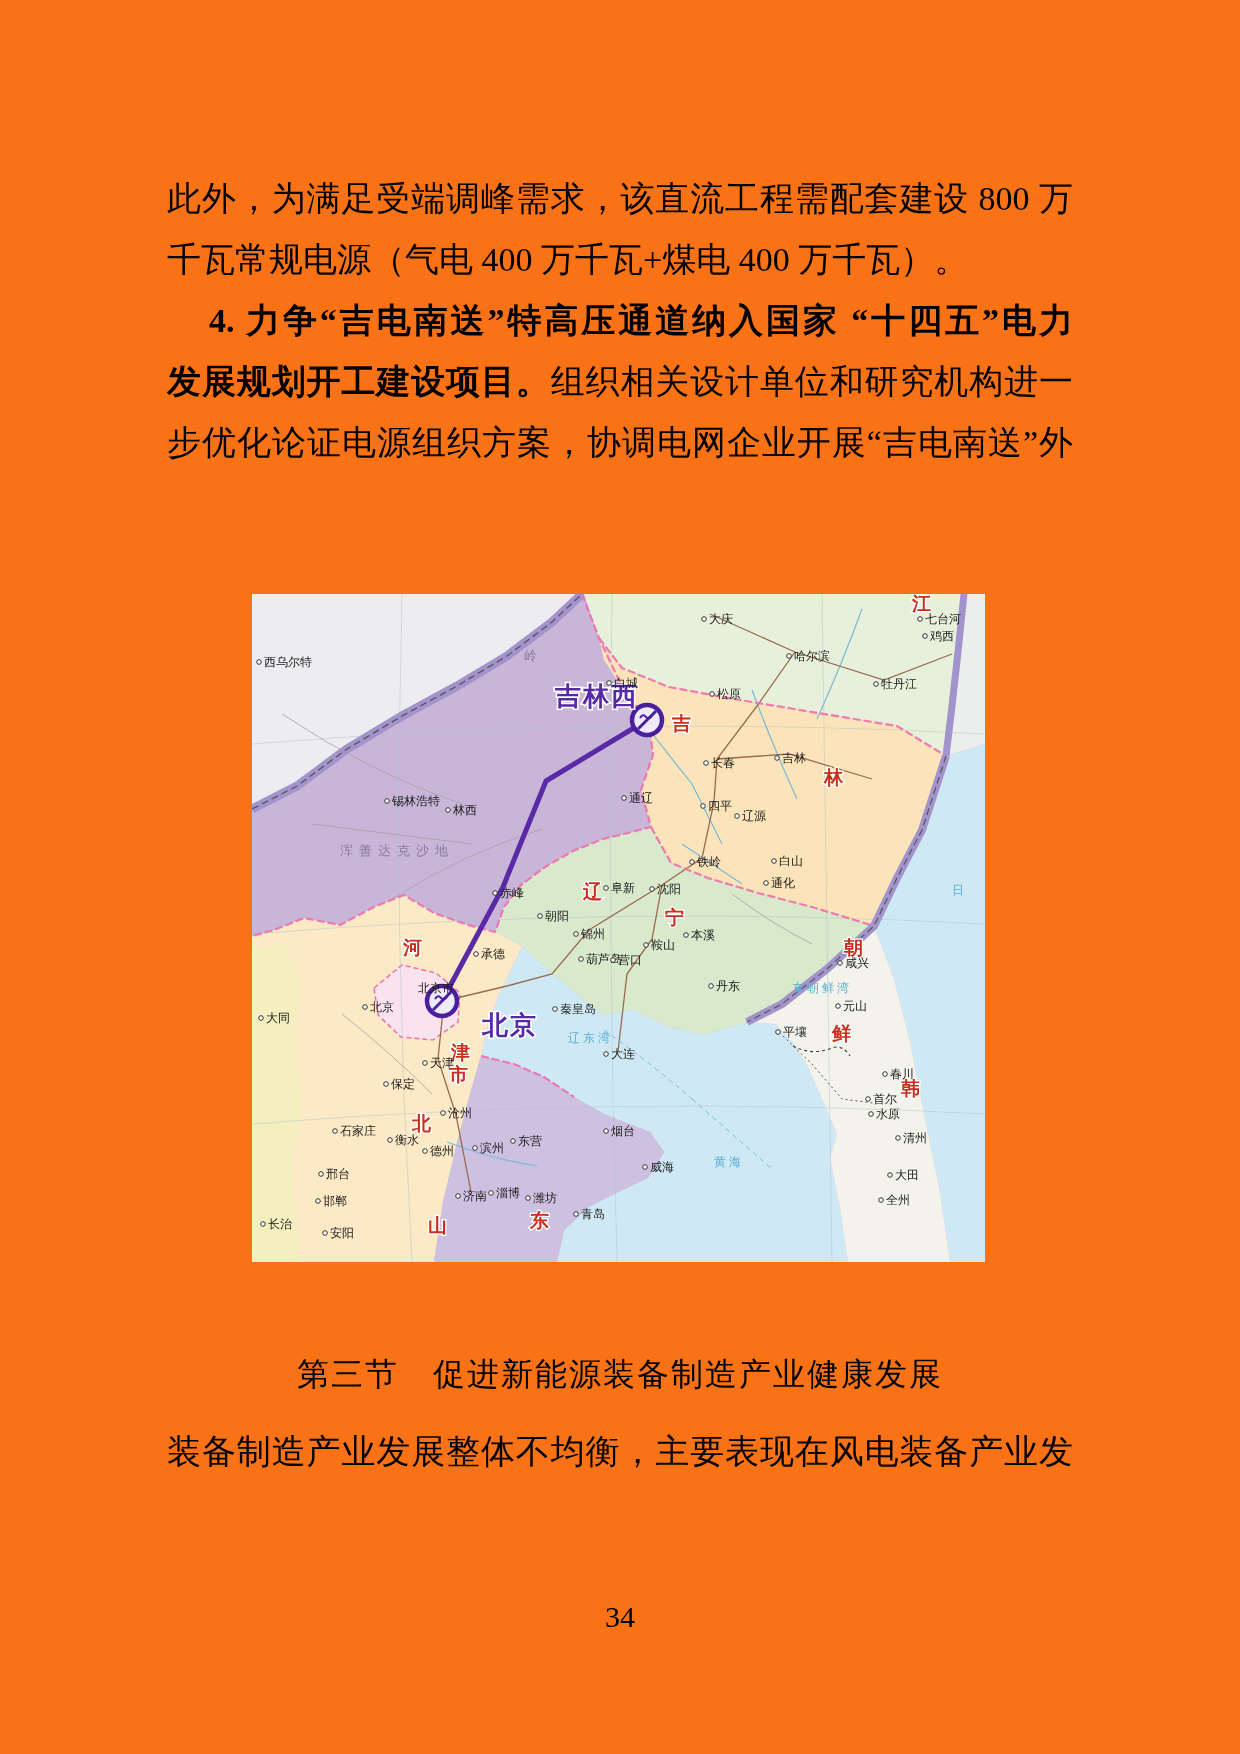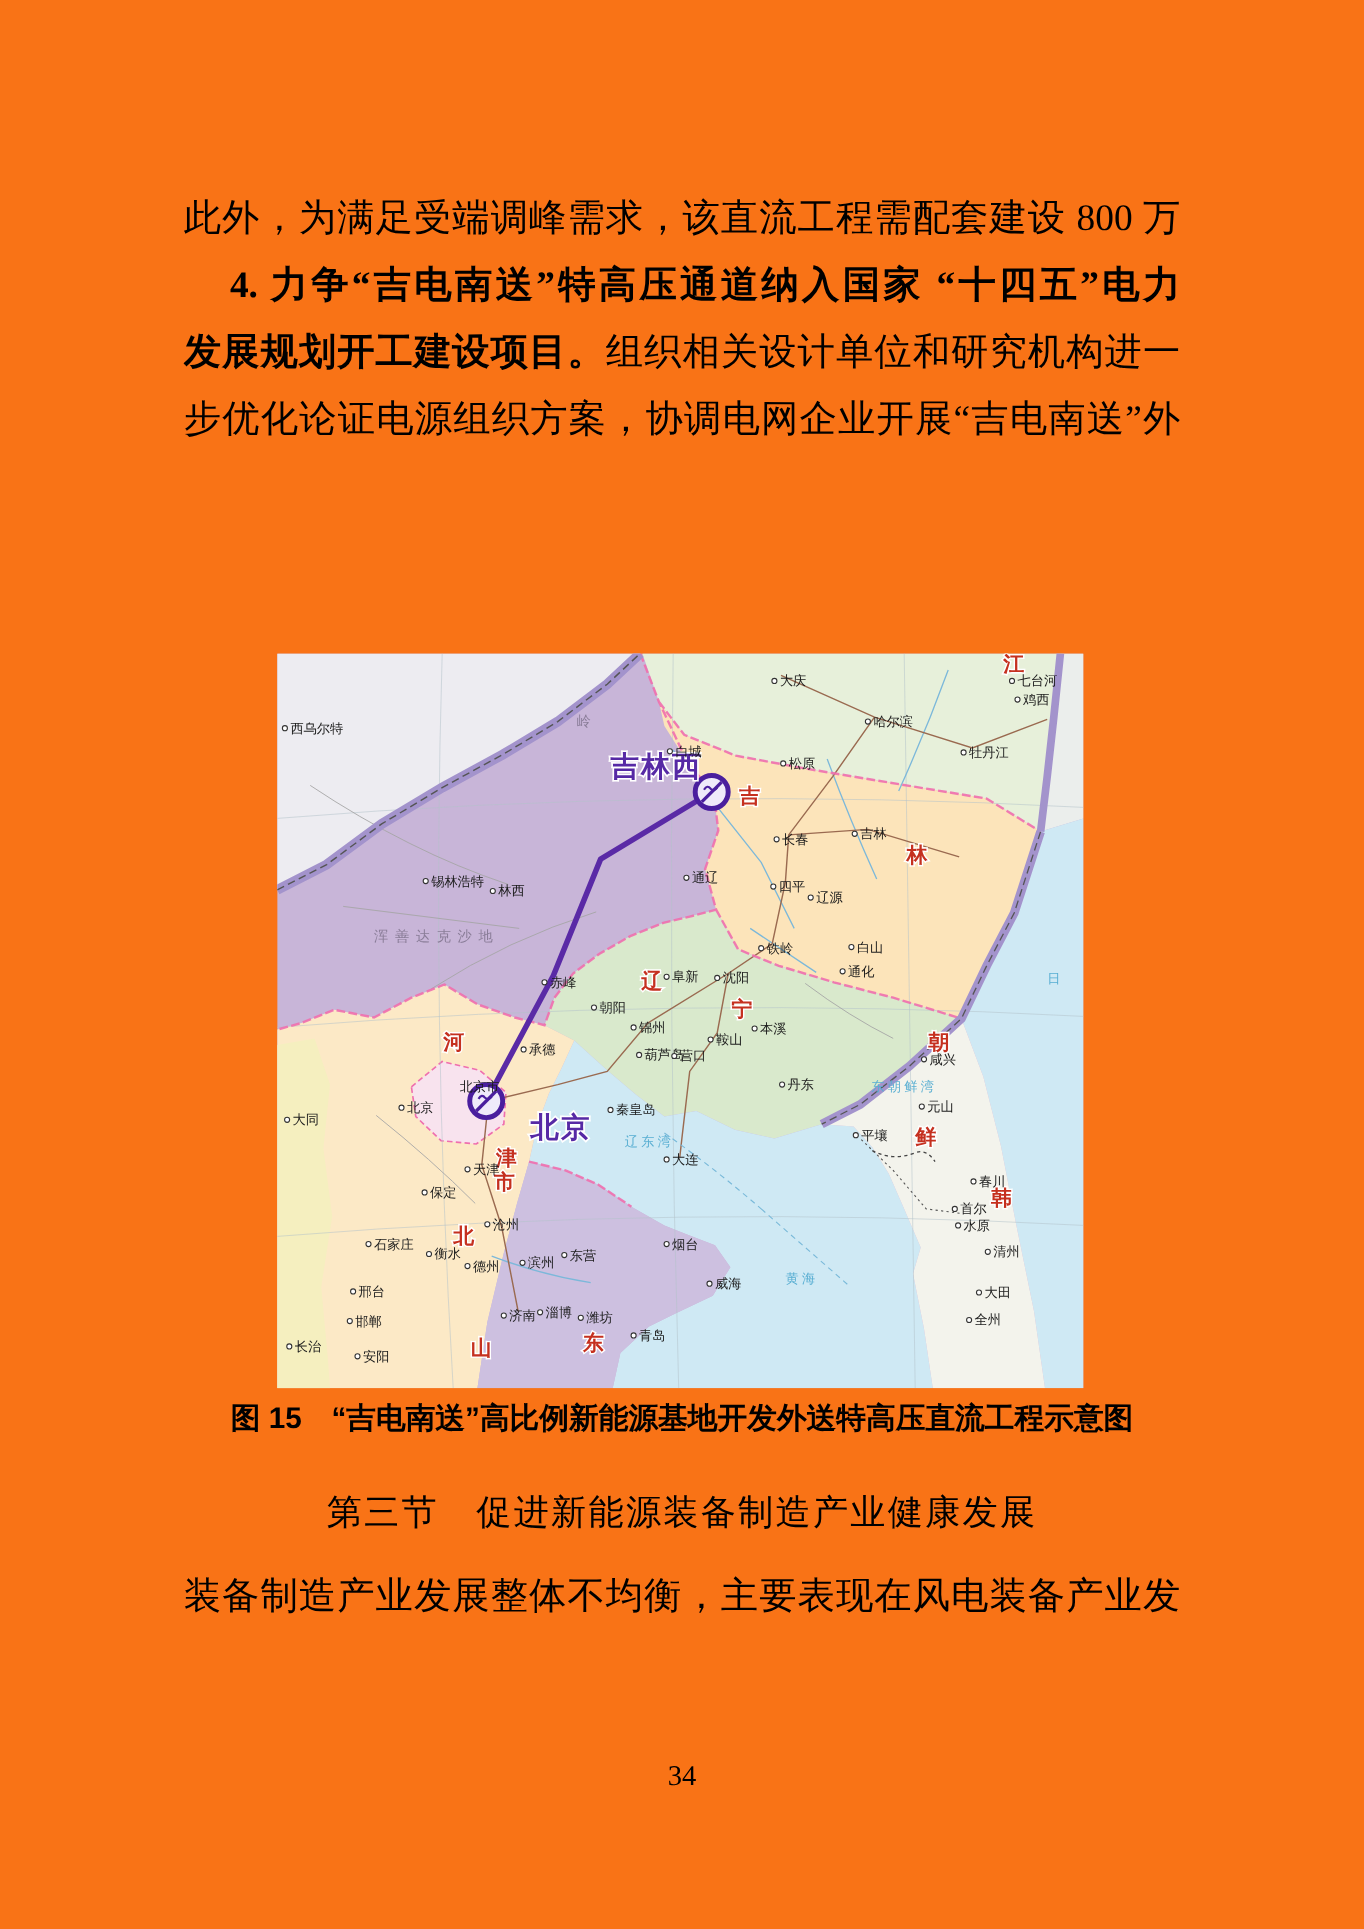--- a/index.html
+++ b/index.html
@@ -11,40 +11,41 @@
   .line{height:61px;line-height:61px;font-size:34px;text-align:justify;text-align-last:justify;
         overflow:hidden;white-space:nowrap;}
   .line.end{text-align-last:left;}
   .line.ind{text-indent:42px;}
   .line .b{font-weight:bold;}
   .caption{position:absolute;left:0;top:1272px;width:100%;text-align:center;
            font-family:"Liberation Sans","DejaVu Sans",sans-serif;font-weight:bold;
            font-size:27px;line-height:34px;}
   .heading{position:absolute;left:0;top:1352px;width:100%;text-align:center;
            font-size:32px;line-height:44px;font-weight:normal;letter-spacing:2px;}
-  .pagenum{position:absolute;left:0;top:1600px;width:100%;text-align:center;font-size:26px;}
+  .pagenum{position:absolute;left:0;top:1600px;width:100%;text-align:center;font-size:30px;}
   .mapwrap{position:absolute;left:252px;top:594px;width:733px;height:668px;}
   svg{display:block;}
   
   .ct{font:12px "Liberation Sans","DejaVu Sans",sans-serif;fill:#1b1b1b;}
   .pv{font:bold 19px "Liberation Sans","DejaVu Sans",sans-serif;fill:#c5301f;
       paint-order:stroke;stroke:#ffffff;stroke-width:2.5px;}
   .bp{font:bold 26px "Liberation Sans","DejaVu Sans",sans-serif;fill:#5629a5;
       paint-order:stroke;stroke:#ffffff;stroke-width:3px;letter-spacing:2px;}
   .tr{font:13px "Liberation Sans","DejaVu Sans",sans-serif;fill:#8a7d98;letter-spacing:6px;}
   .se{font:12px "Liberation Sans","DejaVu Sans",sans-serif;fill:#58aed2;letter-spacing:3px;}
   .dot{fill:#fff;stroke:#333;stroke-width:1;}
 </style>
 </head>
 <body>
 
 <div class="page">
 
   <div class="textblock" id="text-top">
       <div class="line"><span>此外，为满足受端调峰需求，该直流工程需配套建设 800 万</span></div>
+      <div class="line end"><span>千瓦常规电源（气电 400 万千瓦+煤电 400 万千瓦）。</span></div>
       <div class="line ind"><span class="b">4. 力争“吉电南送”特高压通道纳入国家 “十四五”电力</span></div>
       <div class="line"><span class="b">发展规划开工建设项目。</span><span>组织相关设计单位和研究机构进一</span></div>
       <div class="line"><span>步优化论证电源组织方案，协调电网企业开展“吉电南送”外</span></div>
     </div>
 
   <div class="mapwrap">
     <svg width="733" height="668" viewBox="0 0 733 668">
 
       <rect x="0" y="0" width="733" height="668" fill="#c8b5d8"></rect>
 
@@ -247,21 +248,20 @@
           <text x="88" y="261" class="tr">浑善达克沙地</text>
           <text x="272" y="66" class="tr">岭</text>
           <text x="316" y="448" class="se">辽东湾</text>
           <text x="540" y="398" class="se">东朝鲜湾</text>
           <text x="462" y="572" class="se">黄海</text>
           <text x="700" y="300" class="se">日</text>
         </g>
     </svg>
   </div>
 
-  <div class="caption">图 15　“吉电南送”高比例新能源基地开发外送特高压直流工程示意图</div>
 
   <div class="heading">第三节　促进新能源装备制造产业健康发展</div>
 
   <div class="textblock" id="text-bottom">
       <div class="line"><span>装备制造产业发展整体不均衡，主要表现在风电装备产业发</span></div>
     </div>
 
   <div class="pagenum">34</div>
 
 </div>

